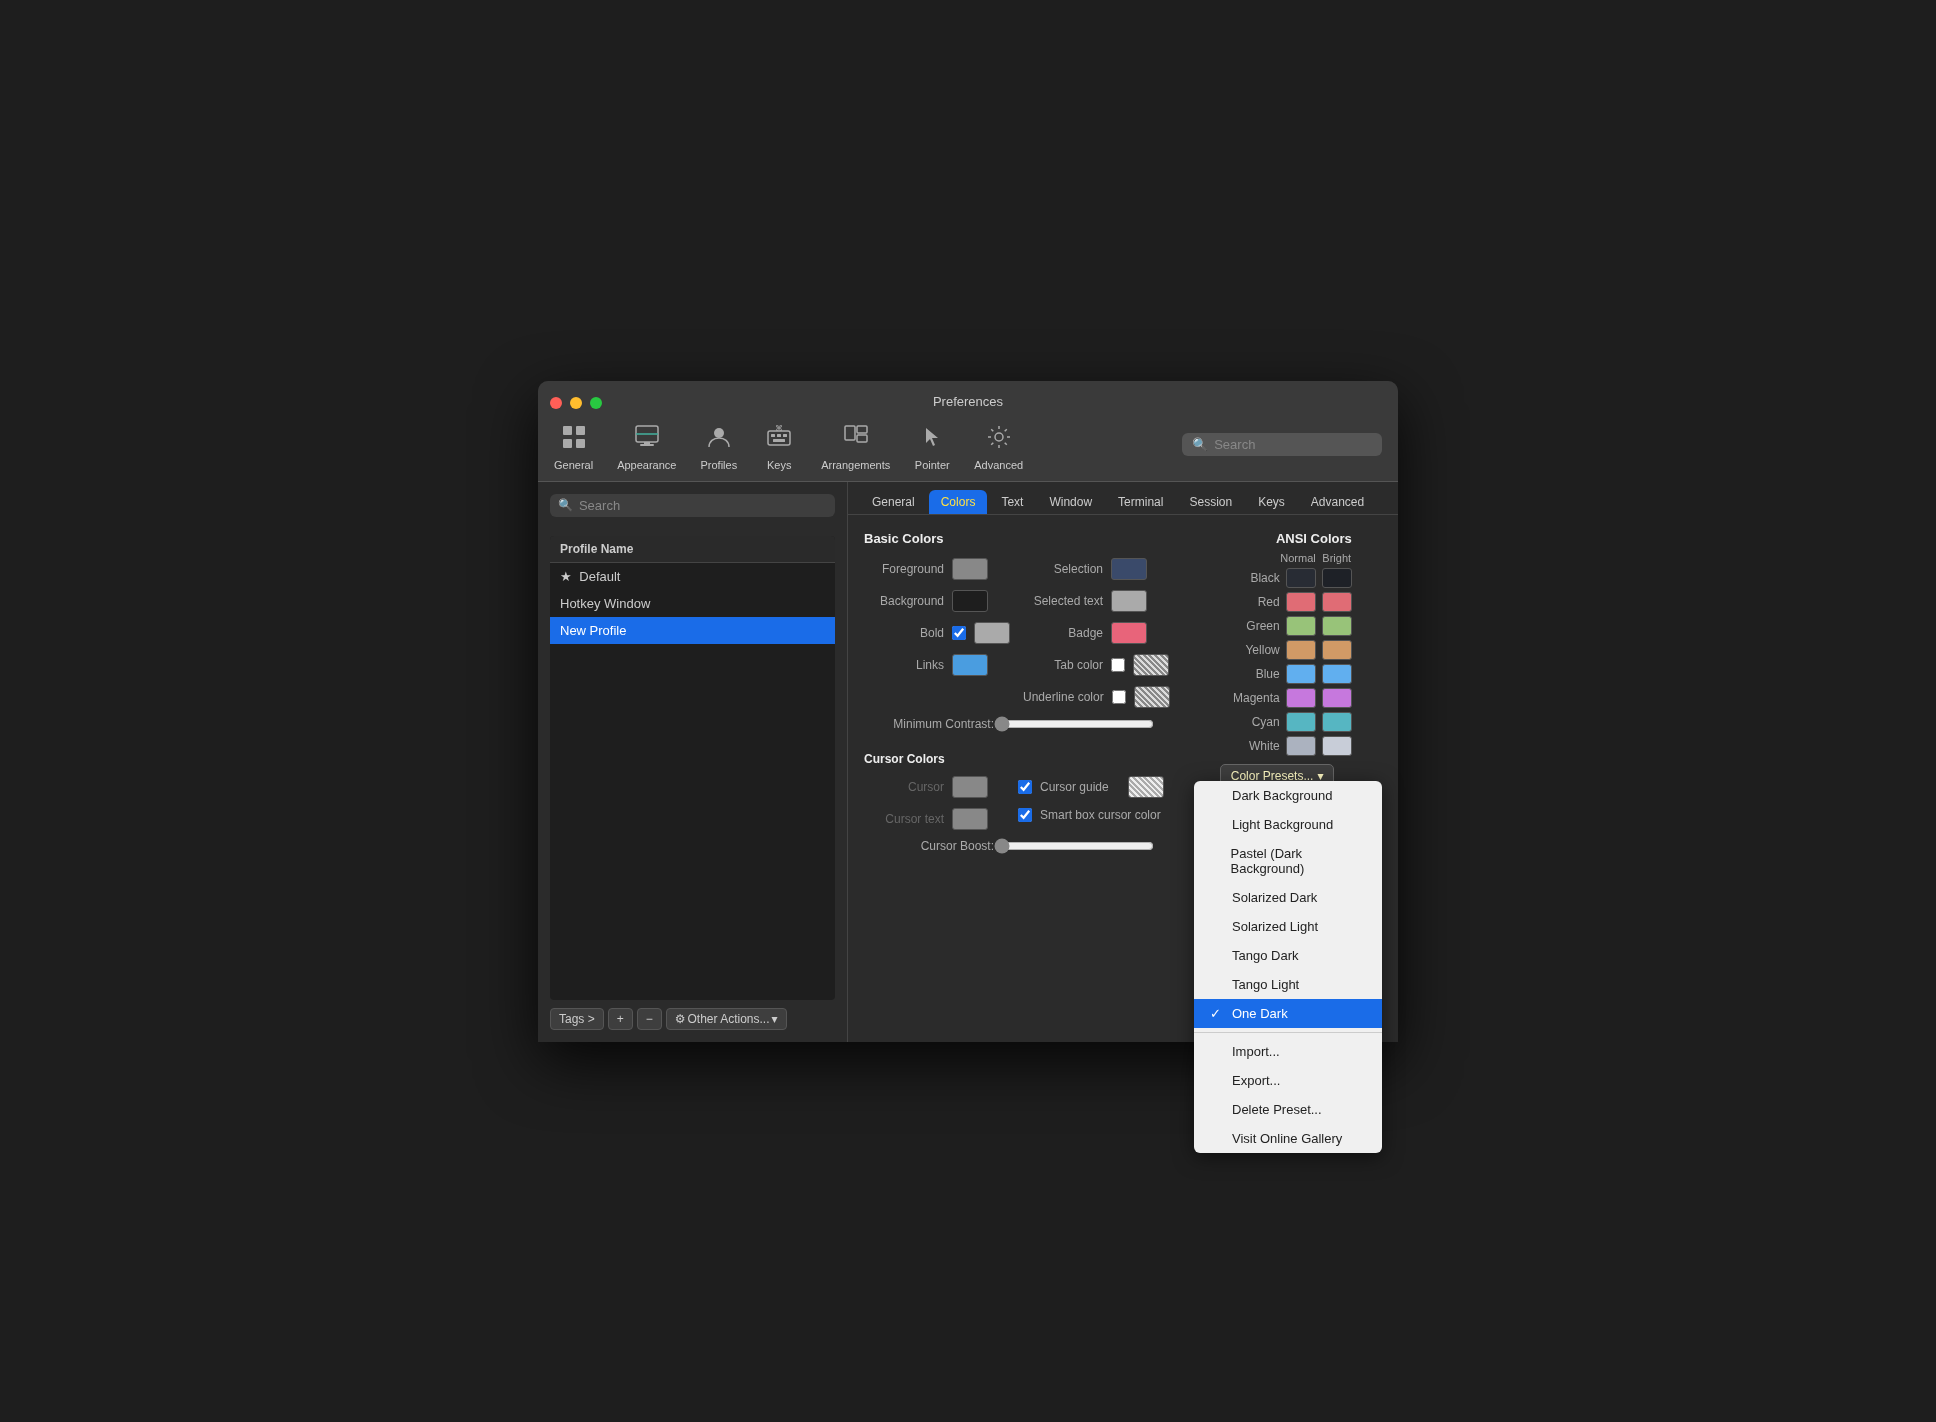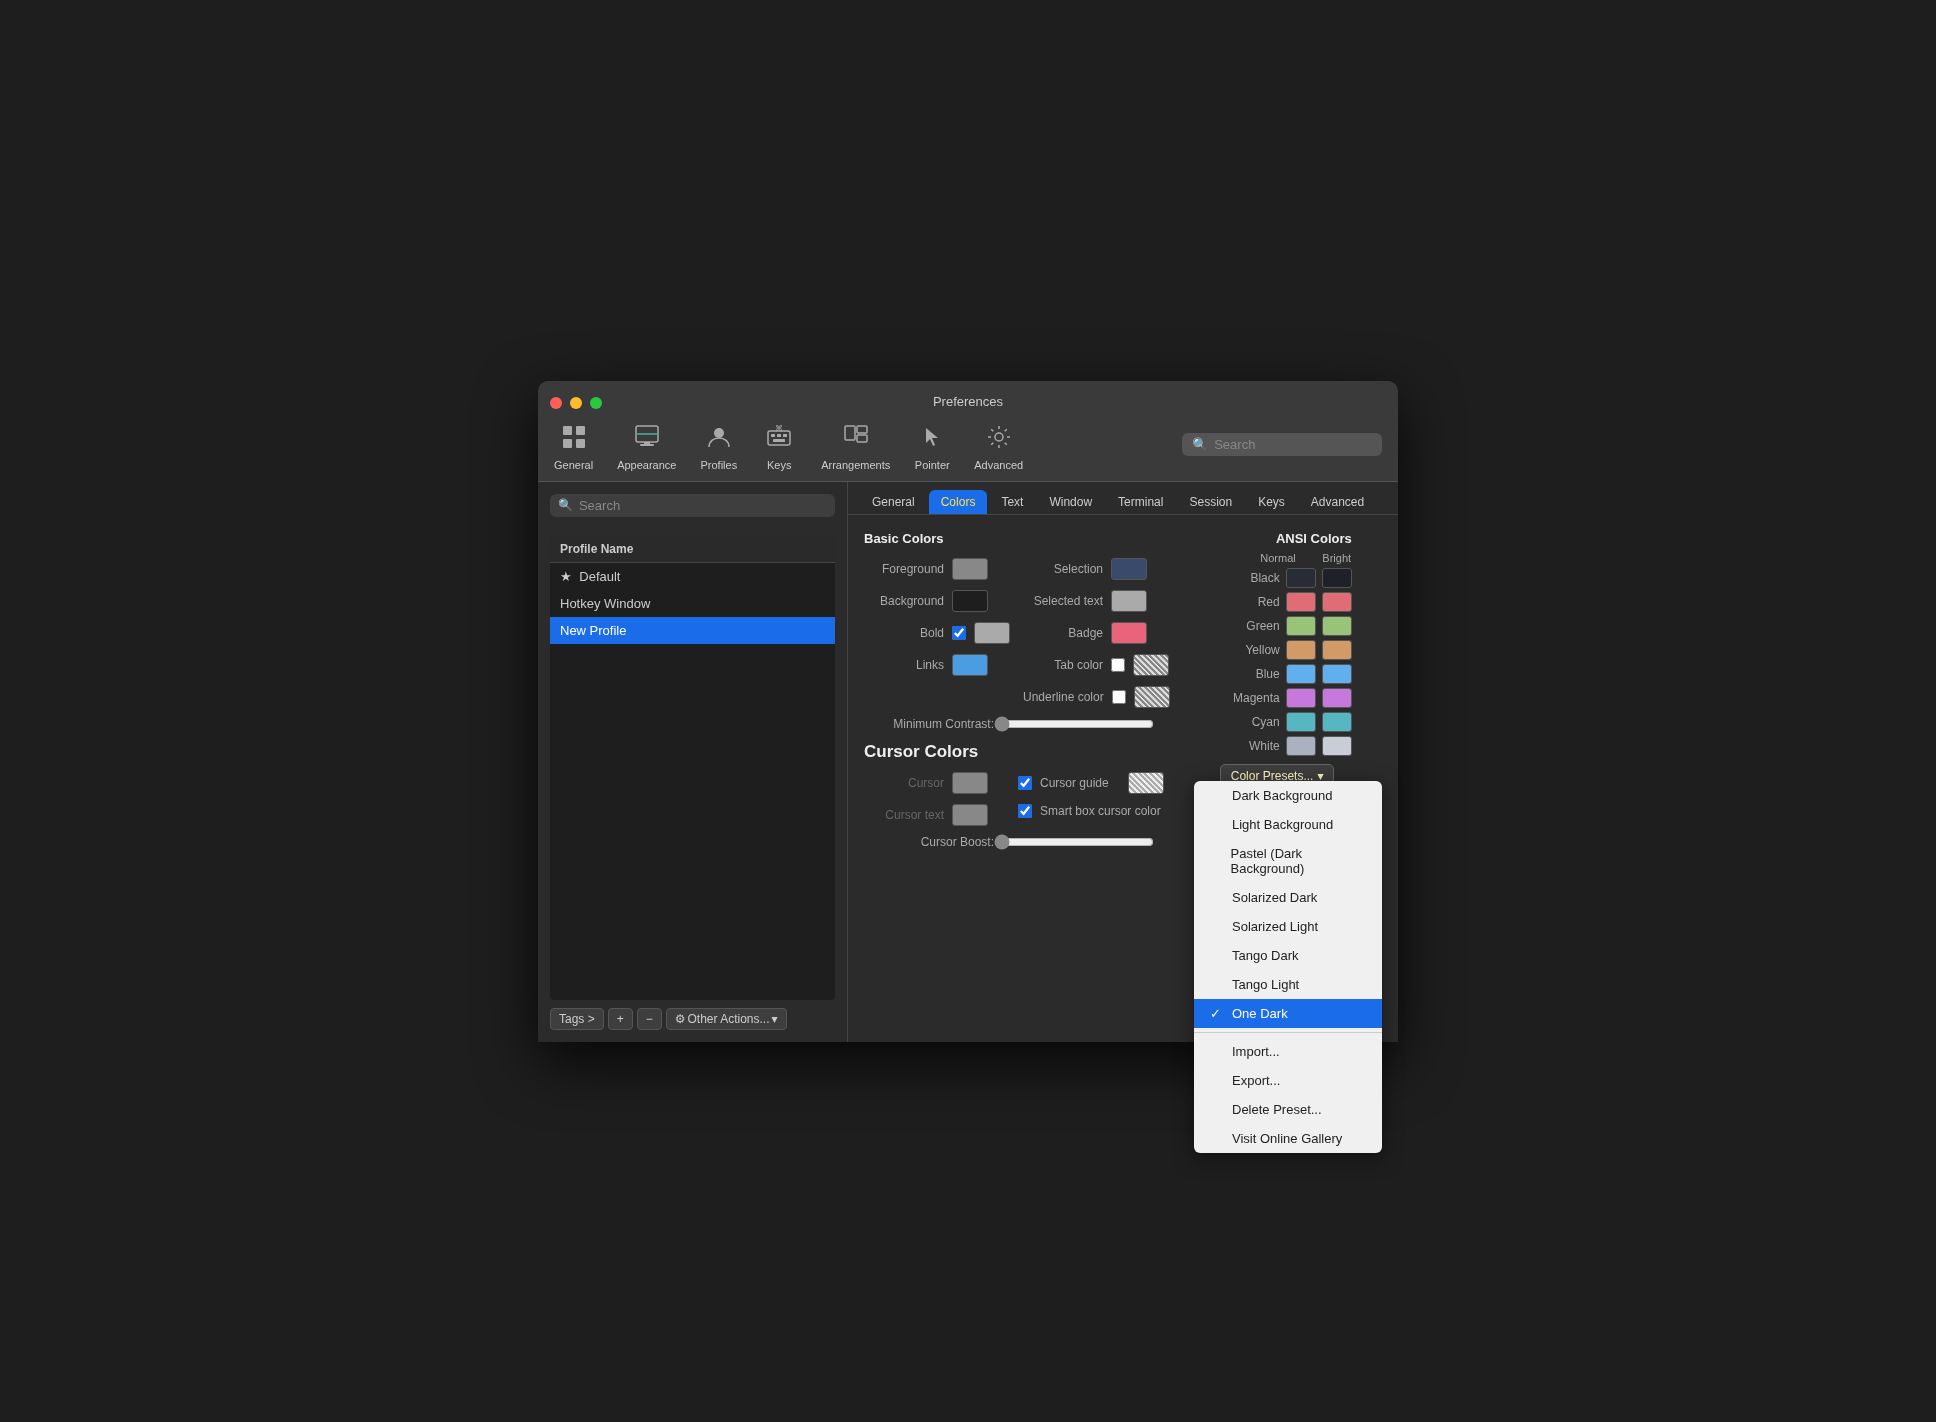--- a/index.html
+++ b/index.html
@@ -347,25 +347,25 @@
       border-radius: 3px;
       border: 1px solid #555;
       background: repeating-linear-gradient(
         45deg,
         #888 0px, #888 2px,
         #ddd 2px, #ddd 4px
       );
       cursor: pointer;
     }
     .cursor-section-title {
-      font-size: 17px;
+      font-size: 12px;
       font-weight: 700;
       color: #eee;
       margin-bottom: 10px;
-      margin-top: 10px;
+      margin-top: 20px;
     }
     .guide-swatch {
       width: 36px;
       height: 22px;
       border-radius: 3px;
       border: 1px solid #555;
       background: repeating-linear-gradient(
         45deg,
         #aaa 0px, #aaa 2px,
         #eee 2px, #eee 4px
@@ -605,21 +605,21 @@
             <div class="slider-row">
               <span class="slider-label">Cursor Boost:</span>
               <input type="range" min="0" max="100" value="0" style="">
             </div>
           </div>
 
           <div class="ansi-section">
             <div class="ansi-title">ANSI Colors</div>
             <div class="ansi-headers">
               <span style="min-width:30px; text-align:center;">Normal</span>
-              <span style="min-width:30px; text-align:center; margin-left:20px;">Bright</span>
+              <span style="min-width:30px; text-align:center; margin-left:0;">Bright</span>
             </div>
             <div id="ansi-rows">
 
             <div class="ansi-row">
     <span class="ansi-label">Black</span>
     <div class="ansi-swatch" style="background:#282c34;"></div>
     <div class="ansi-swatch" style="background:#1e2127;"></div>
   </div>
                 <div class="ansi-row">
     <span class="ansi-label">Red</span>

